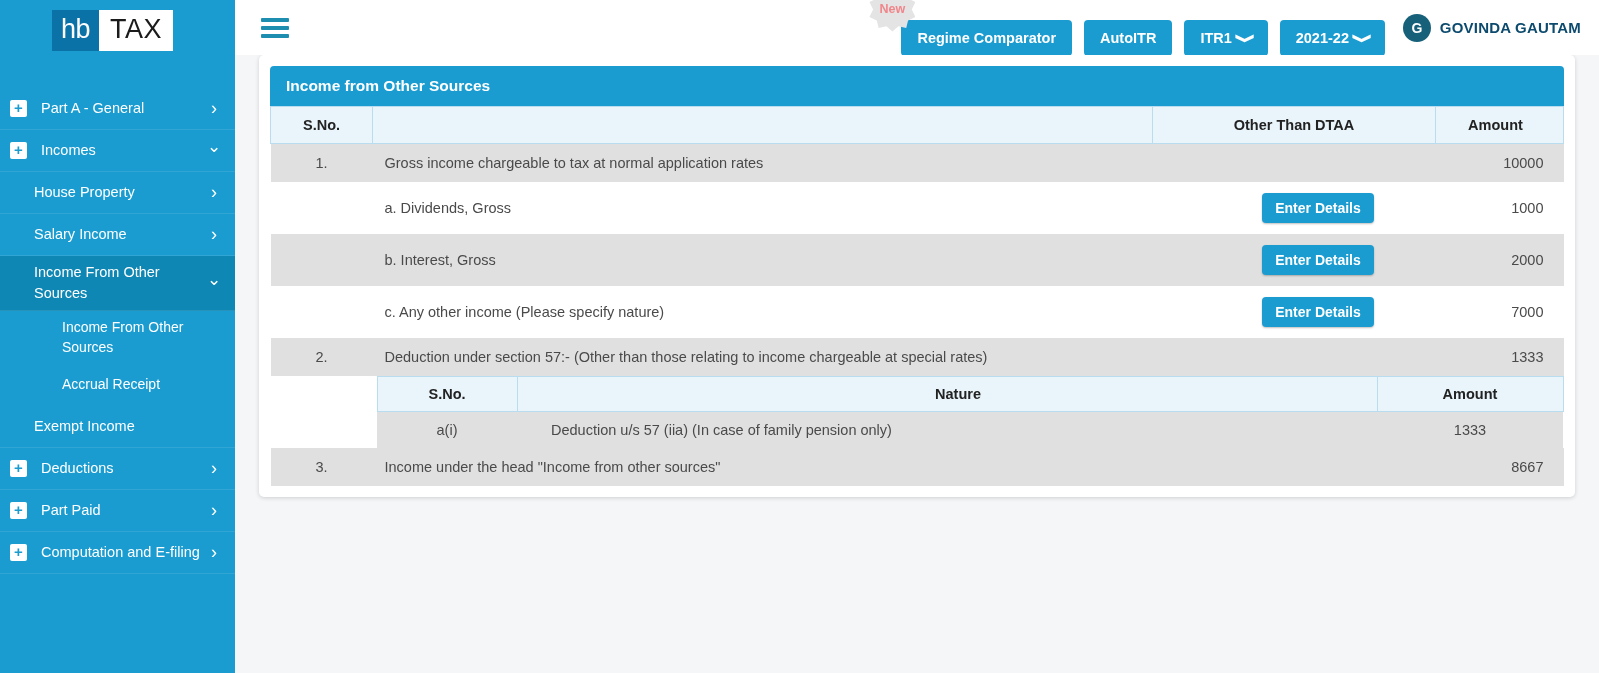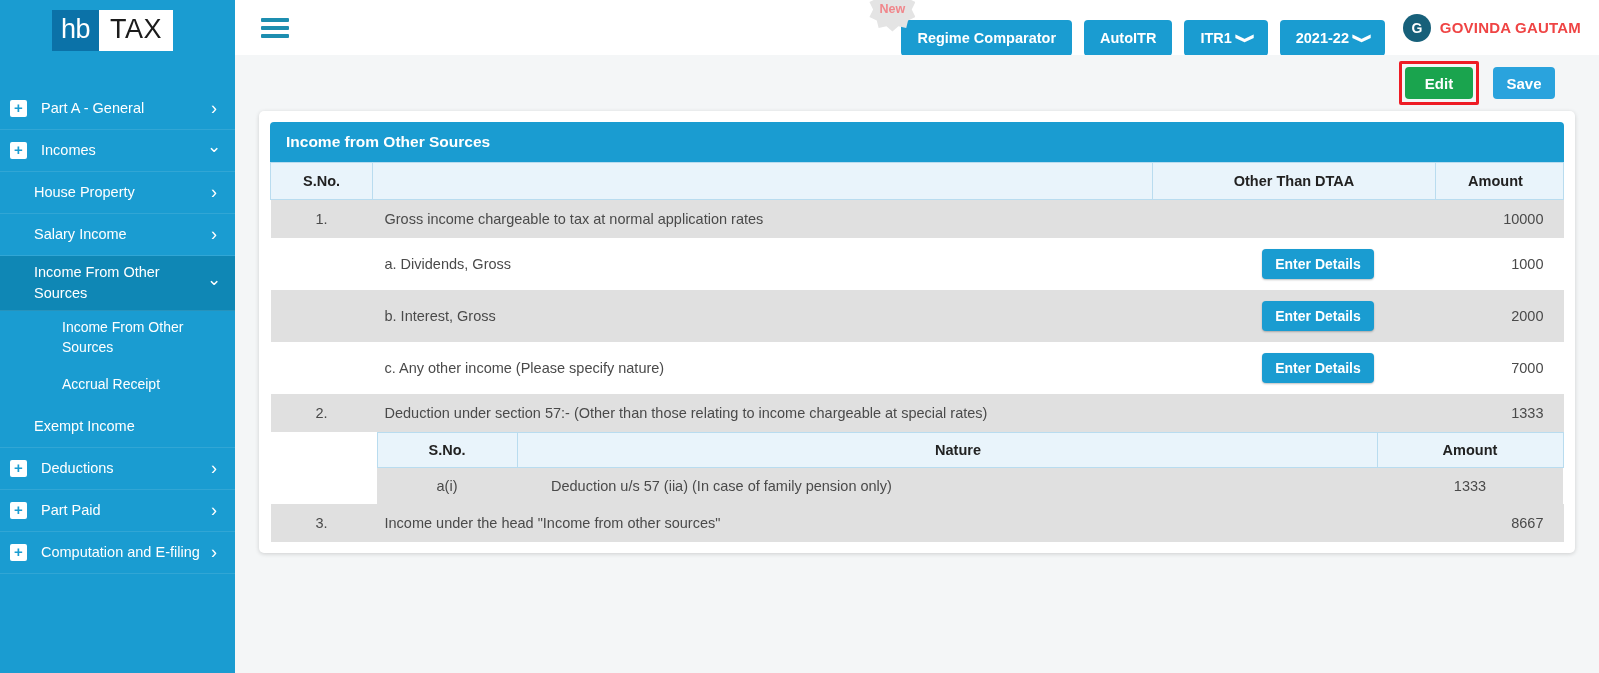--- a/index.html
+++ b/index.html
@@ -115,21 +115,21 @@
   .user {
     display: flex; align-items: center; gap: 9px;
     margin-left: 6px; cursor: pointer;
   }
   .avatar {
     width: 28px; height: 28px; border-radius: 50%;
     background: #17607a; color: #ffffff;
     display: flex; align-items: center; justify-content: center;
     font-size: 14px; font-weight: 700;
   }
-  .user-name { color: #ef4444; font-size: 15px; font-weight: 700; letter-spacing: 0.2px; }
+  .user-name { color: #0c4a6e; font-size: 15px; font-weight: 700; letter-spacing: 0.2px; }
 
   
   .main {
     position: absolute; left: 235px; top: 55px;
     width: 1364px; height: 618px;
     background: #f4f6f7;
     padding: 0 22px;
     overflow: hidden;
   }
   .action-bar {
@@ -322,26 +322,20 @@
 
       <div class="user">
         <span class="avatar">G</span>
         <span class="user-name">GOVINDA GAUTAM</span>
       </div>
     </div>
   </header>
 
   <main class="main">
 
-    <div class="action-bar">
-      <span class="edit-hl">
-        <button class="btn-edit">Edit</button>
-      </span>
-      <button class="btn-save">Save</button>
-    </div>
 
     <section class="card">
       <div class="card-head">Income from Other Sources</div>
 
       <table class="tbl">
         <thead>
           <tr>
             <th class="c-sno">S.No.</th>
             <th class="c-desc"></th>
             <th class="c-dtaa">Other Than DTAA</th>

